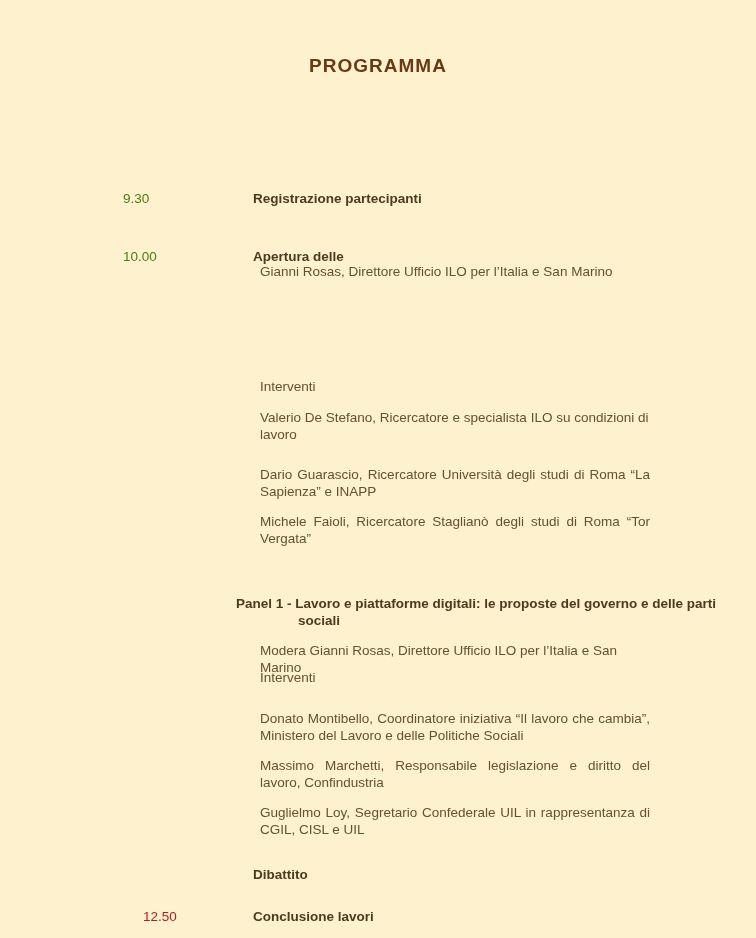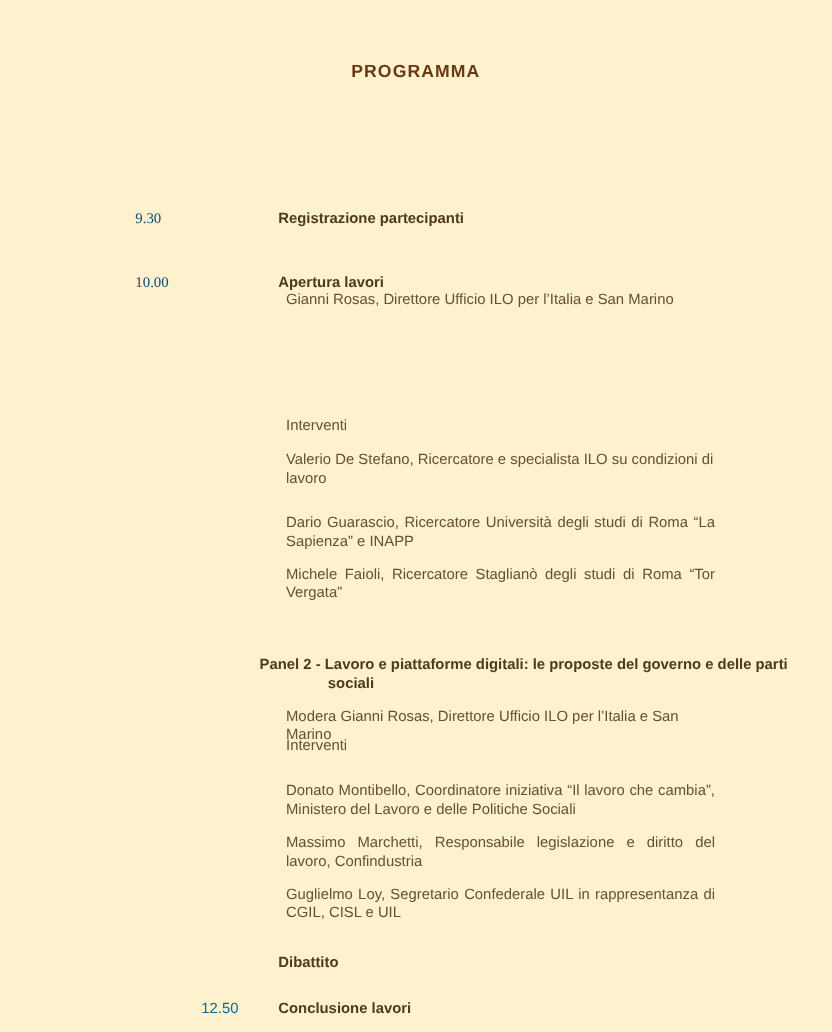--- a/index.html
+++ b/index.html
@@ -20,55 +20,55 @@
     position: relative;
     width: 756px;
     height: 938px;
   }
   .abs { position: absolute; }
   .title {
     top: 52px;
     left: 0;
     width: 756px;
     text-align: center;
-    font-size: 16px;
+    font-size: 19px;
     line-height: 28px;
     font-weight: bold;
     letter-spacing: 1px;
     color: #6b3911;
   }
-  .time  { left: 123px; color: #0c4a6e; font-family: Liberation Serif, serif; }
-  .time-late { left: 143px; color: #0369a1; margin-left: 40px; }
+  .time  { left: 123px; color: #4d7c0f; }
+  .time-late { left: 143px; color: #b91c1c; }
   .col   { left: 236px; width: 420px; padding-left: 17px; }
   .ind   { left: 260px; width: 390px; }
   .bold  { font-weight: bold; color: #4e3920; }
   .italic { }
   .justify { text-align: justify; margin-top: 10px; }
   .hang { padding-left: 62px; text-indent: -62px; }
 </style>
 </head>
 <body>
 
 <div class="page">
 
   <div class="abs title">PROGRAMMA</div>
 
   <div class="abs time" style="top:190px">9.30</div>
   <div class="abs col bold" style="top:190px">Registrazione partecipanti</div>
 
   <div class="abs time" style="top:248px">10.00</div>
-  <div class="abs col bold" style="top:248px">Apertura lavori</div>
+  <div class="abs col bold" style="top:248px">Apertura delle</div>
   <div class="abs ind" style="top:263px">Gianni Rosas, Direttore Ufficio ILO per l’Italia e San Marino</div>
 
   <div class="abs ind italic" style="top:378px">Interventi</div>
   <div class="abs ind" style="top:409px">Valerio De Stefano, Ricercatore e specialista ILO su condizioni di lavoro</div>
   <div class="abs ind justify" style="top:456px">Dario Guarascio, Ricercatore Università degli studi di Roma “La Sapienza” e INAPP</div>
   <div class="abs ind justify" style="top:503px">Michele Faioli, Ricercatore Staglianò degli studi di Roma “Tor Vergata”</div>
 
-  <div class="abs col bold hang" style="top:595px;width:424px">Panel 2 - Lavoro e piattaforme digitali: le proposte del governo e delle parti sociali</div>
+  <div class="abs col bold hang" style="top:595px;width:424px">Panel 1 - Lavoro e piattaforme digitali: le proposte del governo e delle parti sociali</div>
   <div class="abs ind" style="top:642px">Modera Gianni Rosas, Direttore Ufficio ILO per l’Italia e San Marino</div>
   <div class="abs ind italic" style="top:669px">Interventi</div>
   <div class="abs ind justify" style="top:700px">Donato Montibello, Coordinatore iniziativa “Il lavoro che cambia”, Ministero del Lavoro e delle Politiche Sociali</div>
   <div class="abs ind justify" style="top:747px">Massimo Marchetti, Responsabile legislazione e diritto del lavoro, Confindustria</div>
   <div class="abs col bold" style="top:866px">Dibattito</div>
 
   <div class="abs ind justify" style="top:794px">Guglielmo Loy, Segretario Confederale UIL in rappresentanza di CGIL, CISL e UIL</div>
   <div class="abs time-late" style="top:908px">12.50</div>
   <div class="abs col bold" style="top:908px">Conclusione lavori</div>
 

